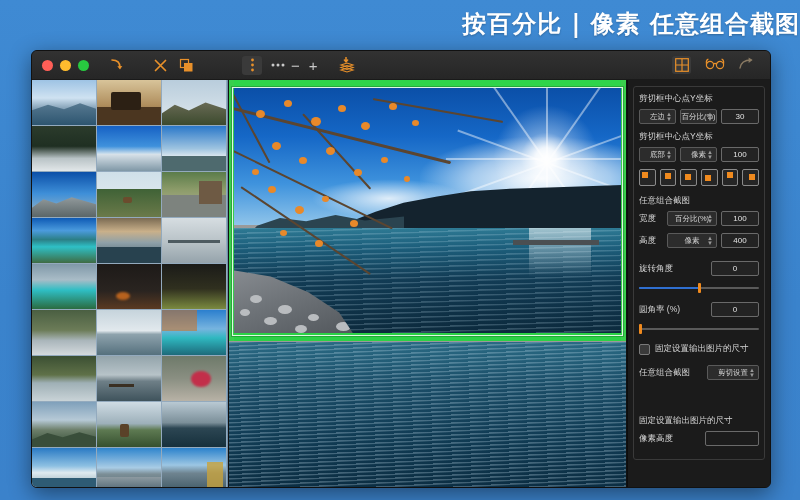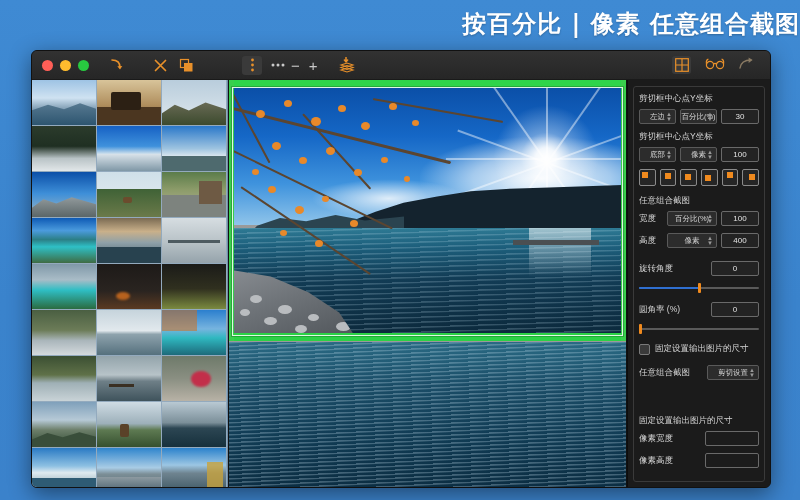--- a/index.html
+++ b/index.html
@@ -577,24 +577,20 @@
                     <b>▼</b>
                   </span>
               </div>
             </div>
 
             <div class="hr-space"></div>
             <div class="hr-space"></div>
 
             <div class="sec-label" style="">固定设置输出图片的尺寸</div>
             <div class="row">
-              <span class="sec-label" style="flex:1;margin:0">像素宽度</span>
-              <div class="num empty"></div>
-            </div>
-            <div class="row">
               <span class="sec-label" style="flex:1;margin:0">像素高度</span>
               <div class="num empty"></div>
             </div>
 
           </div>
         </div>
       </div>
 
     </div>
   </div>

